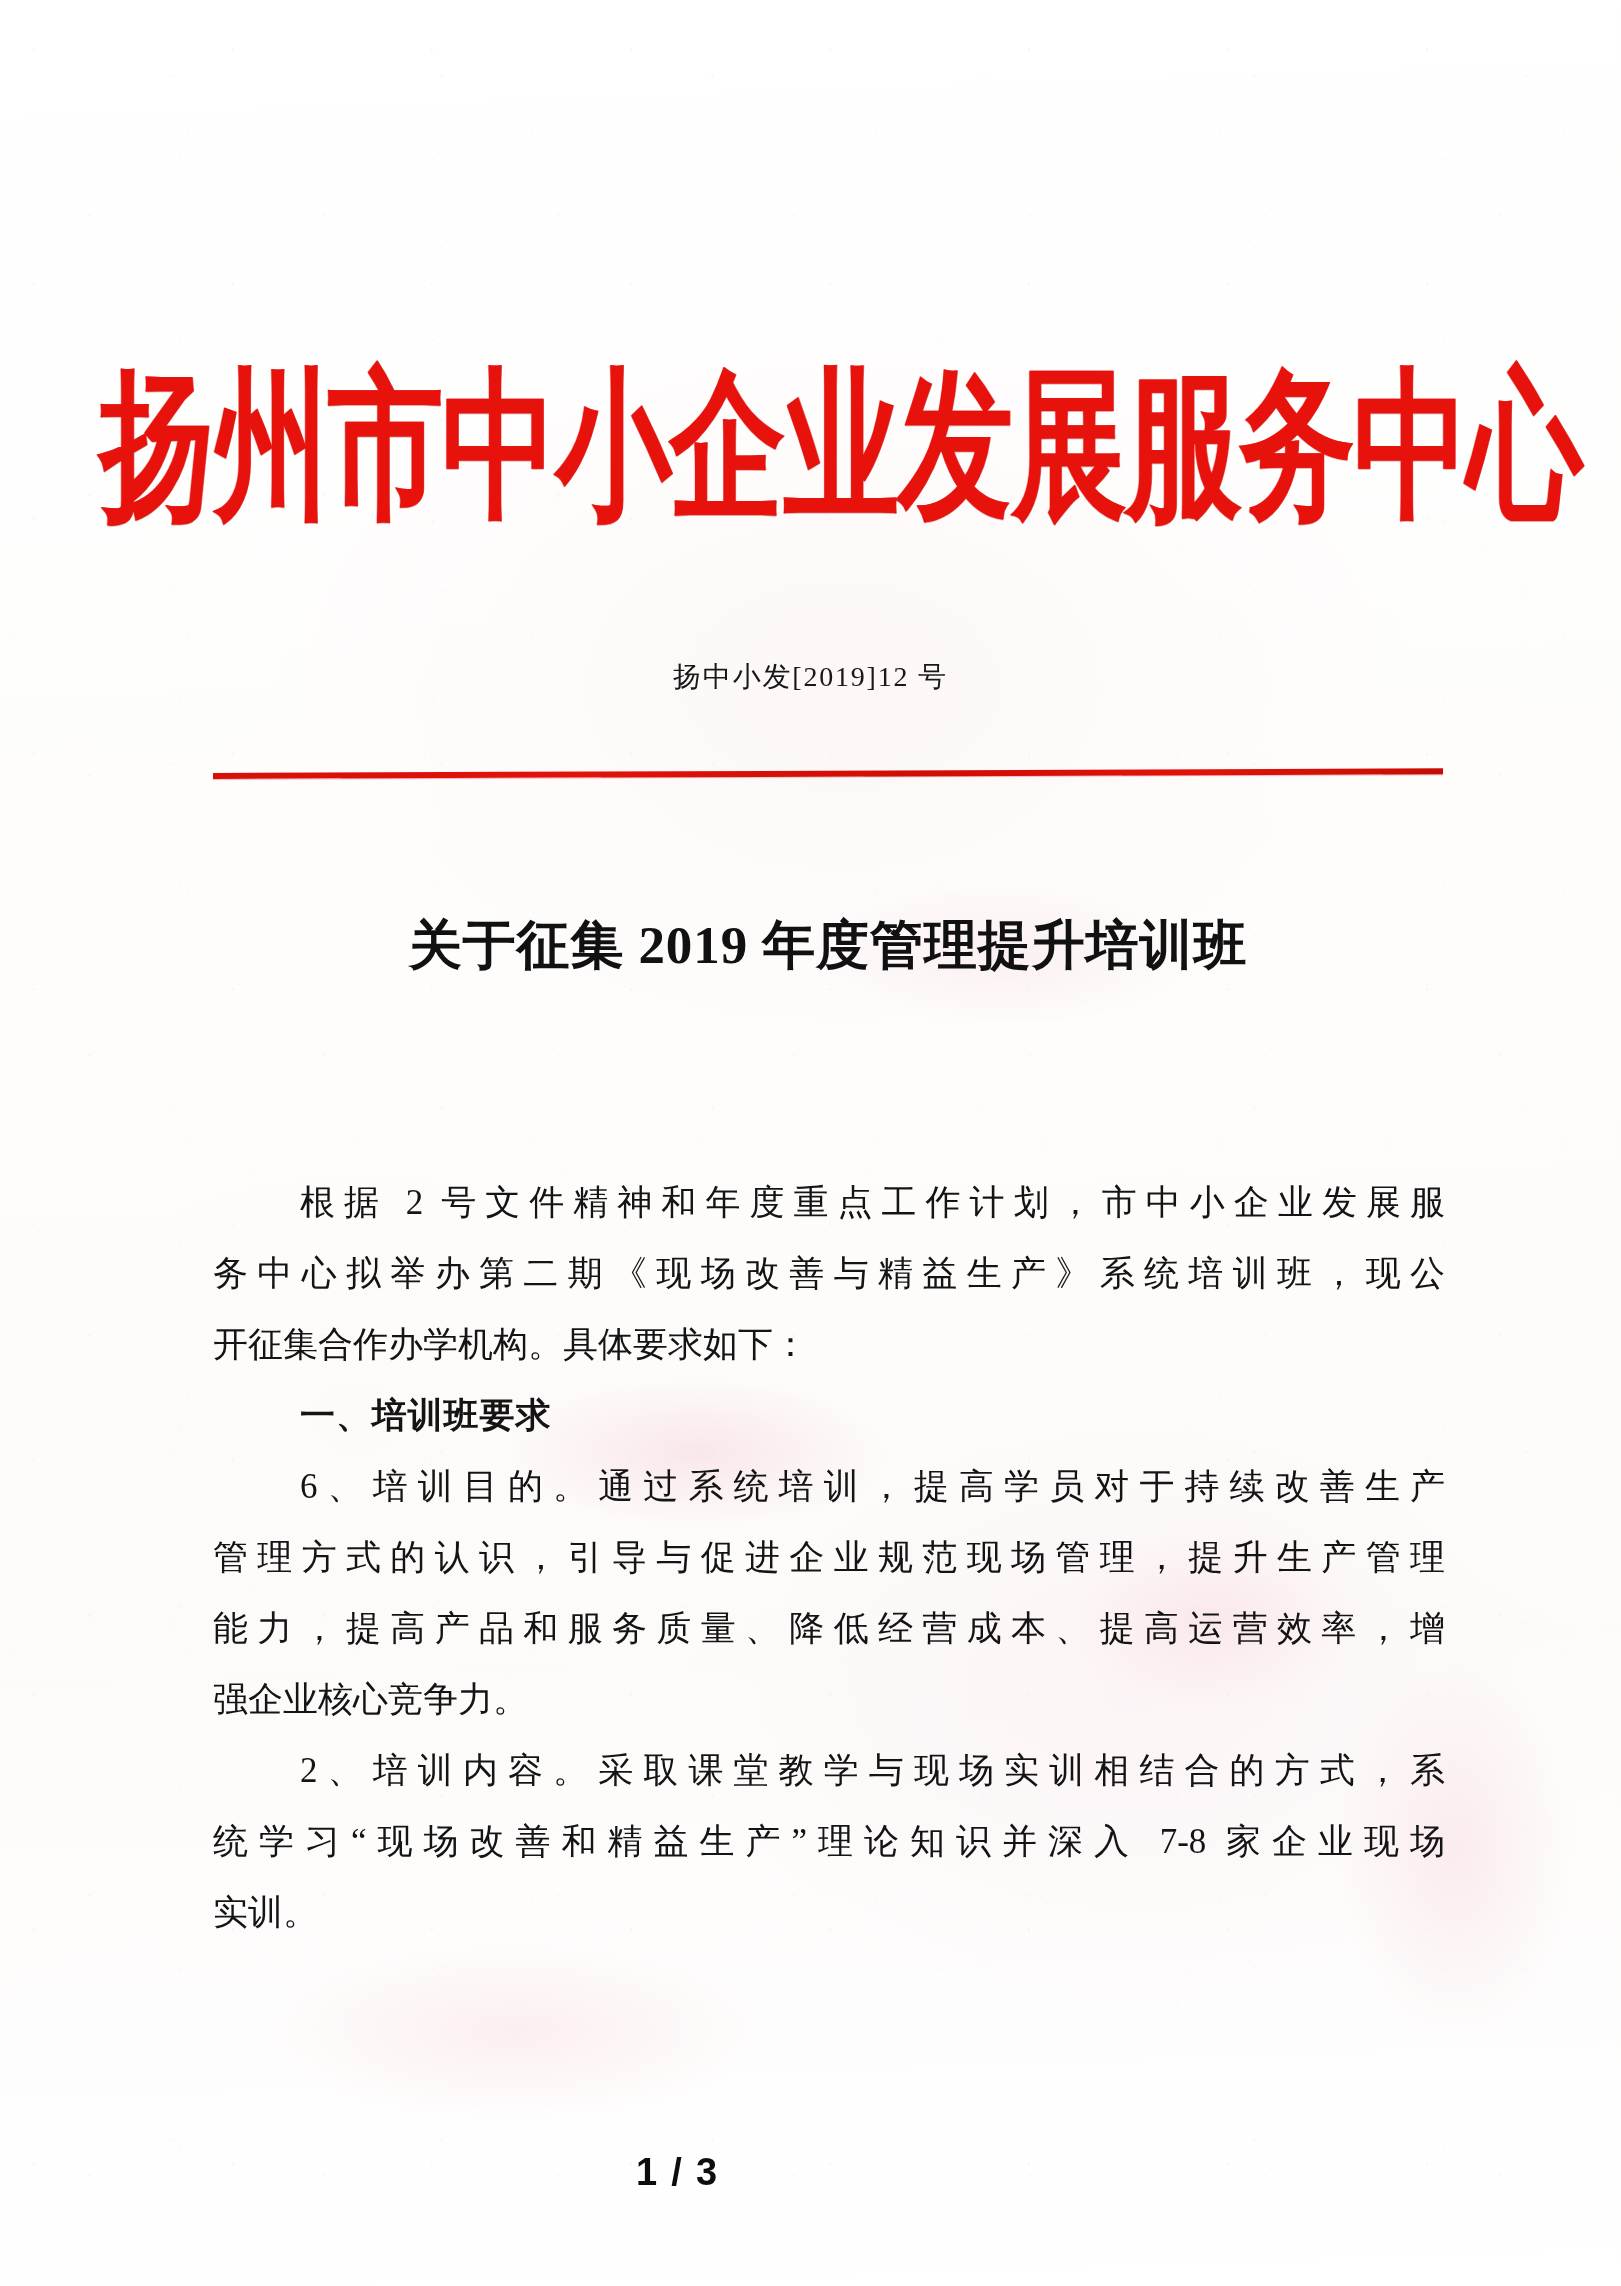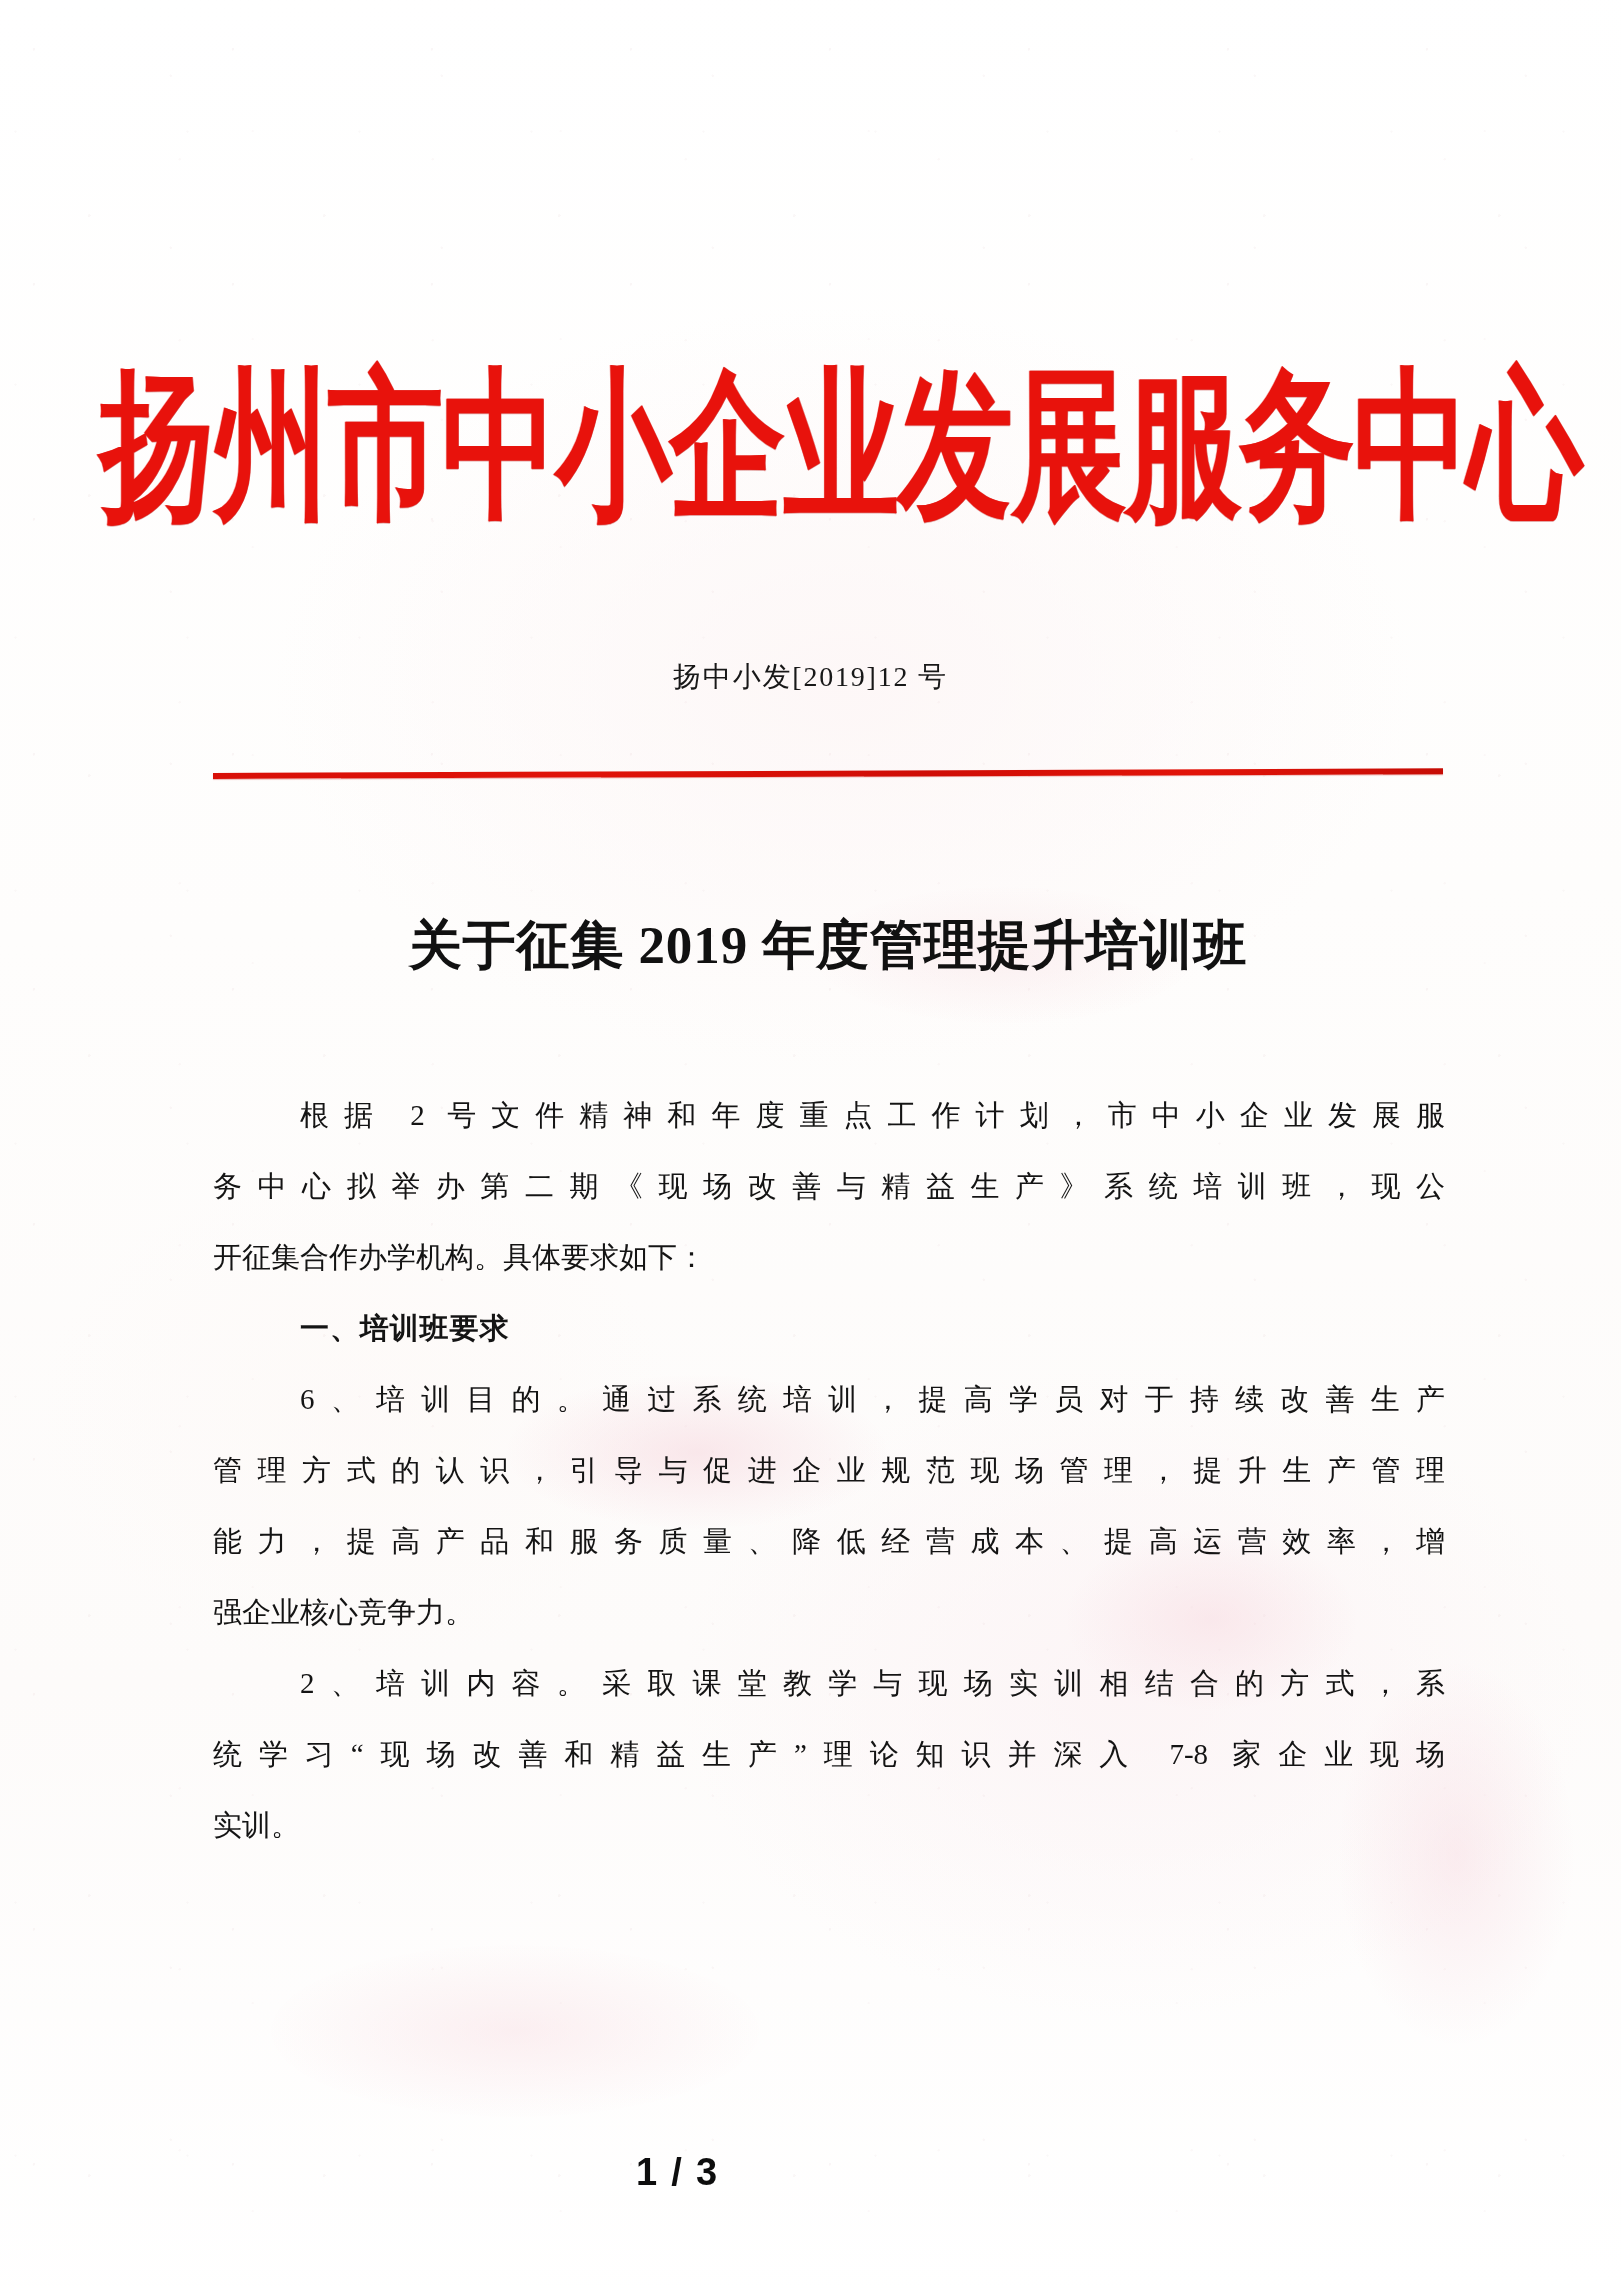--- a/index.html
+++ b/index.html
@@ -120,24 +120,24 @@
     line-height: 76px;
     letter-spacing: 0.9px;
     color: #111111;
   }
   #doc-title .tline { display: block; white-space: nowrap; }
 
   
   #body-block {
     position: absolute;
     left: 213px;
-    top: 1080px;
+    top: 1167px;
     width: 1232px;
     font-family: "Liberation Serif", "DejaVu Serif", serif;
-    font-size: 29px;
+    font-size: 35px;
     line-height: 71px;
     color: #141414;
   }
   .para { margin: 0; }
   .para .ln {
     display: block;
     white-space: nowrap;
     text-align: justify;
     text-align-last: justify;
   }

